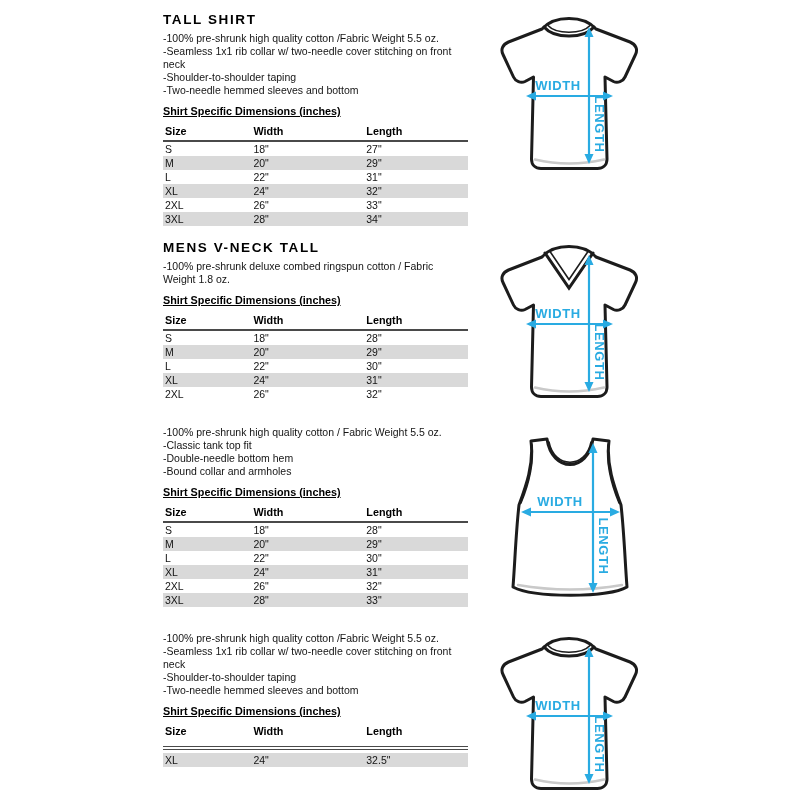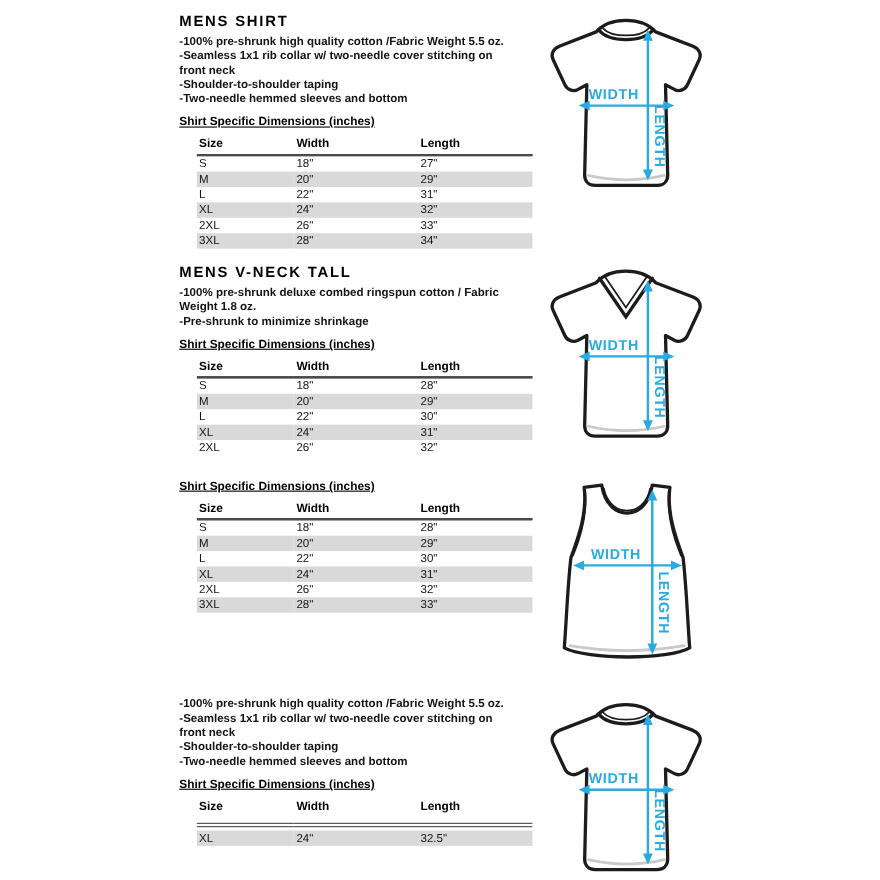--- a/index.html
+++ b/index.html
@@ -15,23 +15,23 @@
     font-family:"Liberation Sans",sans-serif;color:#111;
   }
   .page{width:800px;height:800px;background:#fff;padding:12px 0 0 163px;}
   .section{display:flex;align-items:flex-start;margin-bottom:14px;}
   .left-col{width:305px;flex:0 0 305px;}
   .illus-col{width:185px;flex:0 0 185px;margin-left:10px;display:flex;justify-content:center;}
   .sec-title{
     font-size:13.5px;font-weight:bold;letter-spacing:1.6px;
     margin:0 0 5px 0;color:#000;
   }
-  .bullets div{font-size:10.5px;line-height:13px;color:#141414;font-weight:bold;}
+  .bullets div{font-size:10.5px;line-height:13px;color:#141414;}
   .dims-heading{font-size:10.8px;font-weight:bold;margin:8px 0 8px 0;color:#000;text-decoration:underline;}
-  table.dims-table{border-collapse:collapse;width:305px;table-layout:fixed;margin-left:16px;}
+  table.dims-table{border-collapse:collapse;width:305px;table-layout:fixed;}
   table.dims-table col.c-size{width:29%;}
   table.dims-table col.c-width{width:37%;}
   table.dims-table col.c-length{width:34%;}
   table.dims-table th{
     text-align:left;font-size:10.8px;font-weight:bold;color:#000;
     padding:0 0 3px 2px;border-bottom:2px solid var(--rule);
   }
   table.dims-table td{
     font-size:10.5px;color:#141414;padding:1px 0 1px 2px;height:13px;
   }
@@ -50,21 +50,21 @@
     font-size:13px;fill:var(--accent);letter-spacing:0.6px;
   }
 </style>
 </head>
 <body>
 
 <div class="page">
 
   <div class="section">
     <div class="left-col">
-      <h2 class="sec-title">MENS SHIRT</h2>
+      <h2 class="sec-title">TALL SHIRT</h2>
       <div class="bullets">
           <div>-100% pre-shrunk high quality cotton /Fabric Weight 5.5 oz.</div>
           <div>-Seamless 1x1 rib collar w/ two-needle cover stitching on front neck</div>
           <div>-Shoulder-to-shoulder taping</div>
           <div>-Two-needle hemmed sleeves and bottom</div>
         </div>
       <div class="dims-heading">Shirt Specific Dimensions (inches)</div>
       <table class="dims-table">
         <colgroup>
             <col class="c-size">
@@ -129,21 +129,20 @@
         <text x="117" y="112" text-anchor="middle" transform="rotate(90 117 112)">LENGTH</text>
       </svg>
     </div>
   </div>
 
   <div class="section">
     <div class="left-col">
       <h2 class="sec-title">MENS V-NECK TALL</h2>
       <div class="bullets">
           <div>-100% pre-shrunk deluxe combed ringspun cotton / Fabric Weight 1.8 oz.</div>
-          <div>-Pre-shrunk to minimize shrinkage</div>
         </div>
       <div class="dims-heading">Shirt Specific Dimensions (inches)</div>
       <table class="dims-table">
         <colgroup>
             <col class="c-size">
             <col class="c-width">
             <col class="c-length">
           </colgroup>
         <thead>
           <tr>
@@ -195,20 +194,26 @@
         <polygon class="dim-head" points="111,15 106.5,25 115.5,25"></polygon>
         <polygon class="dim-head" points="111,152 106.5,142 115.5,142"></polygon>
         <text x="80" y="78" text-anchor="middle">WIDTH</text>
         <text x="117" y="112" text-anchor="middle" transform="rotate(90 117 112)">LENGTH</text>
       </svg>
     </div>
   </div>
 
   <div class="section">
     <div class="left-col">
+      <div class="bullets">
+          <div>-100% pre-shrunk high quality cotton / Fabric Weight 5.5 oz.</div>
+          <div>-Classic tank top fit</div>
+          <div>-Double-needle bottom hem</div>
+          <div>-Bound collar and armholes</div>
+        </div>
       <div class="dims-heading">Shirt Specific Dimensions (inches)</div>
       <table class="dims-table">
         <colgroup>
             <col class="c-size">
             <col class="c-width">
             <col class="c-length">
           </colgroup>
         <thead>
           <tr>
             <th>Size</th>

